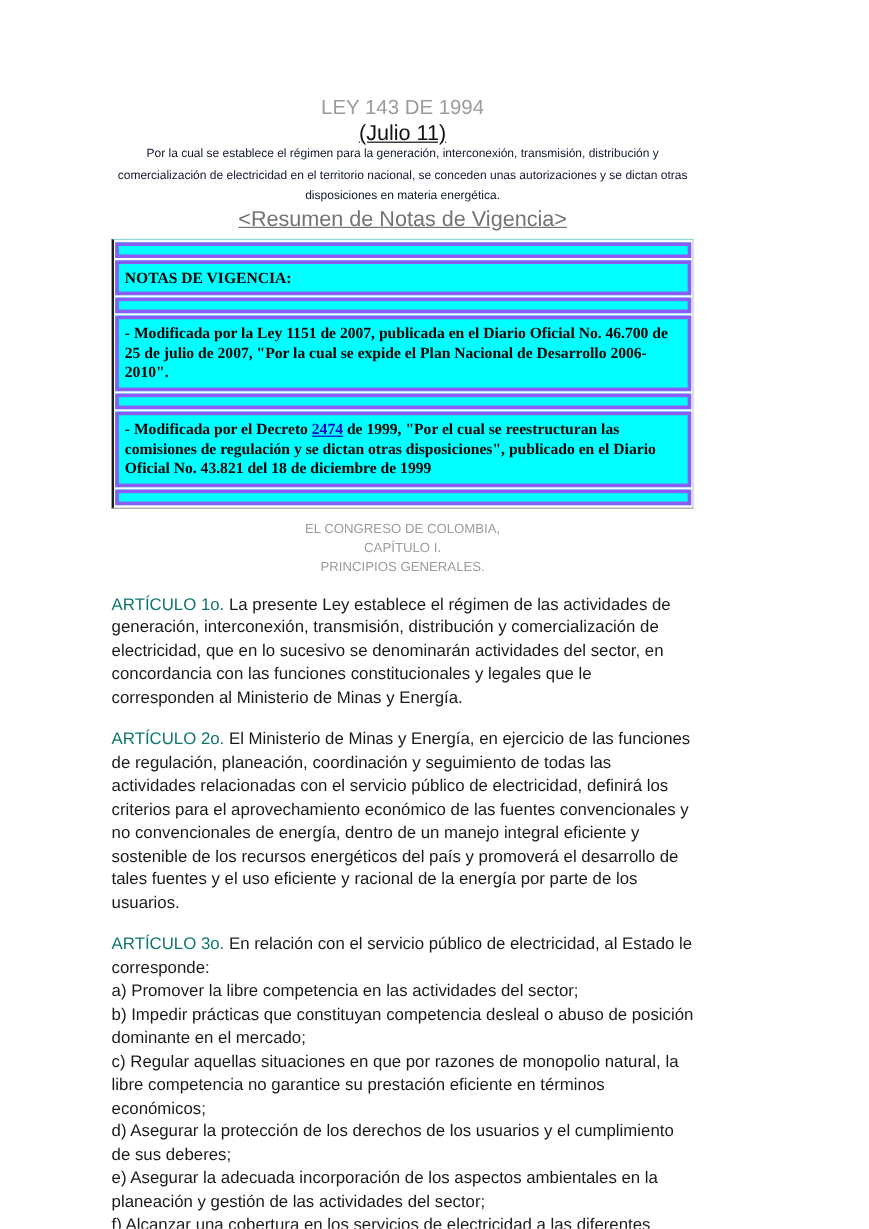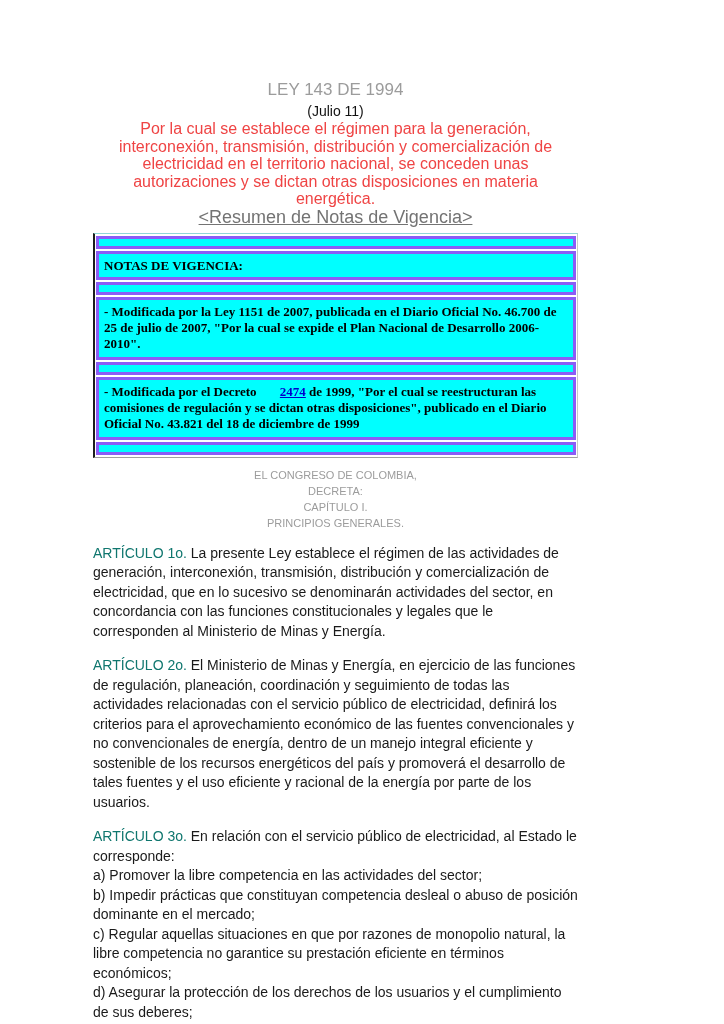--- a/index.html
+++ b/index.html
@@ -16,22 +16,22 @@
   }
   
   .doc-header { text-align: center; }
   .doc-title {
     font-size: 17px;
     font-weight: normal;
     color: #9c9c9c;
     line-height: 20px;
     margin: 0 0 2px 0;
   }
-  .doc-line { font-size: 14px; line-height: 18px; color: #111; }
-  .doc-summary { font-size: 16px; line-height: 17.5px; color: #ef4444; }
+  .doc-line { font-size: 18px; line-height: 18px; color: #111; text-decoration: underline; }
+  .doc-summary { font-size: 10px; line-height: 17.5px; color: #0f172a; }
   .vigencia-link-line { line-height: 16px; margin-top: 1px; }
   .vigencia-link-line a {
     font-size: 18px;
     color: #737373;
     text-decoration: underline;
     cursor: pointer;
   }
   
   .notas-box {
     margin-top: 7px;
@@ -46,21 +46,21 @@
     color: #000;
   }
   .nrow {
     background: #00ffff;
     border: 3px solid #8b5cf6;
     margin: 2px 1px;
   }
   .nrow.spacer { height: 7px; }
   .nrow.header { padding: 4px 5px 3px 5px; line-height: 16px; }
   .nrow.note   { padding: 4px 5px 5px 5px; line-height: 16px; }
-  .nrow.note a { color: #0000cc; text-decoration: underline; cursor: pointer; margin-left: 20px; }
+  .nrow.note a { color: #0000cc; text-decoration: underline; cursor: pointer; }
   
   .center-headings {
     text-align: center;
     color: #9c9c9c;
     font-size: 11px;
     line-height: 16px;
     margin-top: 9px;
   }
   
   .article {
@@ -95,21 +95,20 @@
     </div>
     <div class="nrow spacer"></div>
     <div class="nrow note">
       <span>- Modificada por el Decreto </span><a>2474</a><span> de 1999, "Por el cual se reestructuran las comisiones de regulación y se dictan otras disposiciones", publicado en el Diario Oficial No. 43.821 del 18 de diciembre de 1999</span>
     </div>
     <div class="nrow spacer"></div>
   </div>
 
   <div class="center-headings">
     <div>EL CONGRESO DE COLOMBIA,</div>
-    <div>DECRETA:</div>
     <div>CAPÍTULO I.</div>
     <div>PRINCIPIOS GENERALES.</div>
   </div>
 
   <p class="article"><span class="article-label">ARTÍCULO 1o.</span><span class="article-text"> La presente Ley establece el régimen de las actividades de generación, interconexión, transmisión, distribución y comercialización de electricidad, que en lo sucesivo se denominarán actividades del sector, en concordancia con las funciones constitucionales y legales que le corresponden al Ministerio de Minas y Energía.</span></p>
 
   <p class="article"><span class="article-label">ARTÍCULO 2o.</span><span class="article-text"> El Ministerio de Minas y Energía, en ejercicio de las funciones de regulación, planeación, coordinación y seguimiento de todas las actividades relacionadas con el servicio público de electricidad, definirá los criterios para el aprovechamiento económico de las fuentes convencionales y no convencionales de energía, dentro de un manejo integral eficiente y sostenible de los recursos energéticos del país y promoverá el desarrollo de tales fuentes y el uso eficiente y racional de la energía por parte de los usuarios.</span></p>
 
   <p class="article"><span class="article-label">ARTÍCULO 3o.</span><span class="article-text"> En relación con el servicio público de electricidad, al Estado le corresponde:
 a) Promover la libre competencia en las actividades del sector;

